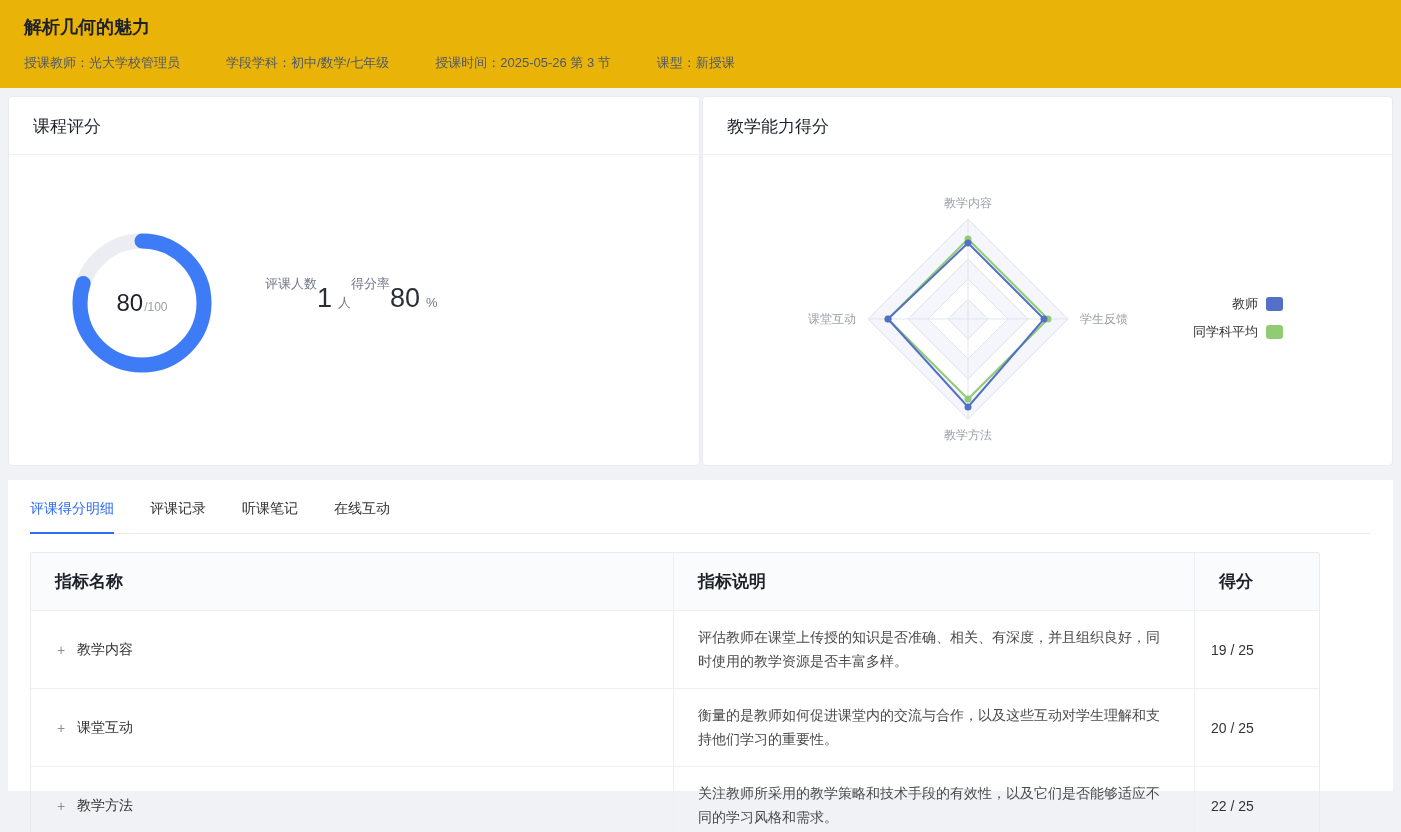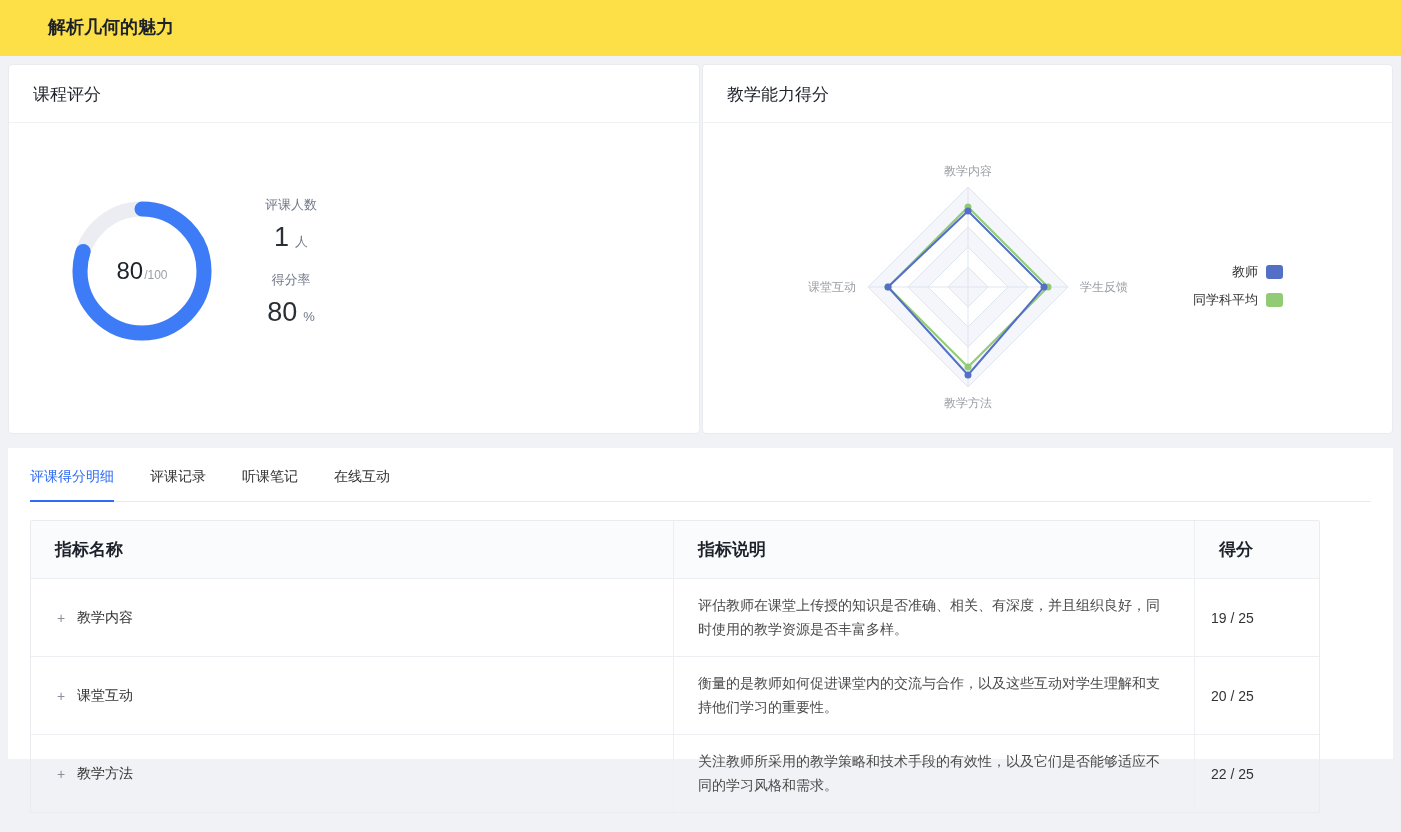--- a/index.html
+++ b/index.html
@@ -4,37 +4,37 @@
 <style>
   * { box-sizing: border-box; }
   html,body { margin:0; padding:0; }
   body {
     width:1401px; height:832px; overflow:hidden;
     background:#f0f2f5;
     font-family:"Liberation Sans","DejaVu Sans",sans-serif;
     color:#1d2129;
   }
   
-  .header { background:#fde047; padding:14px 30px 16px 48px; }
+  .header { background:#eab308; padding:14px 30px 16px 24px; }
   .page-title { font-size:18px; font-weight:700; line-height:26px; }
   .meta-row { margin-top:14px; display:flex; gap:46px; font-size:13px; color:#4e5969; line-height:18px; }
   .meta-item { white-space:nowrap; }
   
   .cards-row { display:flex; gap:2px; padding:8px 8px 0; }
   .card { background:#fff; border:1px solid #e9ebef; border-radius:4px; height:370px; }
   .card-left { width:692px; }
   .card-right { flex:1; position:relative; }
   .card-title { font-size:17px; padding:18px 24px 16px; border-bottom:1px solid #f0f1f3; }
   
   .score-body { display:flex; align-items:center; height:296px; }
   .donut-wrap { position:relative; width:150px; height:150px; margin-left:58px; }
   .donut-center-inner { position:absolute; top:50%; left:50%; transform:translate(-50%,-50%); display:flex; align-items:baseline; }
   .donut-score { font-size:24px; color:#1d2129; }
   .donut-max { font-size:12px; color:#9aa0a6; margin-left:1px; }
-  .stats { margin-left:48px; display:flex; flex-direction:column;align-items:center; }
+  .stats { margin-left:48px; display:flex; flex-direction:row; }
   .stat-label { font-size:13px; color:#707888; }
   .stat-value-row { margin:8px 0 18px; display:flex; align-items:baseline; gap:6px; }
   .stat-value { font-size:27px; color:#2a2f36; }
   .stat-unit { font-size:13px; color:#707888; }
   
   .radar-wrap { position:absolute; left:105px; top:92px; width:320px; height:270px; }
   .legend { position:absolute; right:109px; top:198px; display:flex; flex-direction:column; gap:10px; align-items:flex-end; }
   .legend-row { display:flex; align-items:center; gap:8px; font-size:13px; color:#333; cursor:pointer; }
   .legend-swatch { width:17px; height:14px; border-radius:3px; background:#ccc; }
   
@@ -53,20 +53,26 @@
   .td-name { display:flex; align-items:center; gap:10px; padding:0 24px; font-size:14px; color:#333; }
   .expand-icon { color:#8a8f99; font-size:14px; width:12px; text-align:center; cursor:pointer; }
   .td-desc { display:flex; align-items:flex-start; padding:14px 24px; font-size:14px; color:#4a4a4a; line-height:24px; }
   .td-score { display:flex; align-items:center; padding:0 16px; font-size:14px; color:#333; }
 </style>
 </head>
 <body>
 
 <div class="header">
   <div class="page-title">解析几何的魅力</div>
+  <div class="meta-row">
+    <div class="meta-item"><span>授课教师：</span><span>光大学校管理员</span></div>
+    <div class="meta-item"><span>学段学科：</span><span>初中/数学/七年级</span></div>
+    <div class="meta-item"><span>授课时间：</span><span>2025-05-26 第 3 节</span></div>
+    <div class="meta-item"><span>课型：</span><span>新授课</span></div>
+  </div>
 </div>
 
 <div class="cards-row">
 
   <div class="card card-left">
     <div class="card-title">课程评分</div>
     <div class="score-body">
       <div class="donut-wrap">
         <svg id="donut-svg" width="150" height="150">
             <circle cx="75" cy="75" r="62" fill="none" stroke="#ebedf2" stroke-width="15"></circle>

